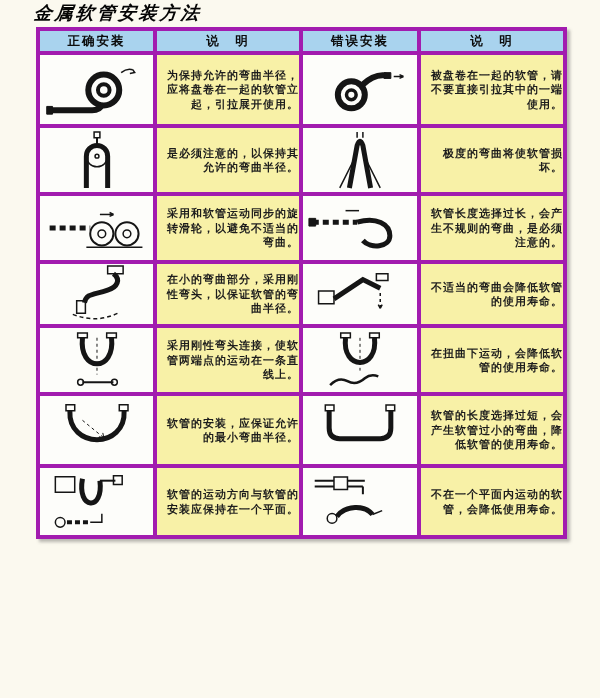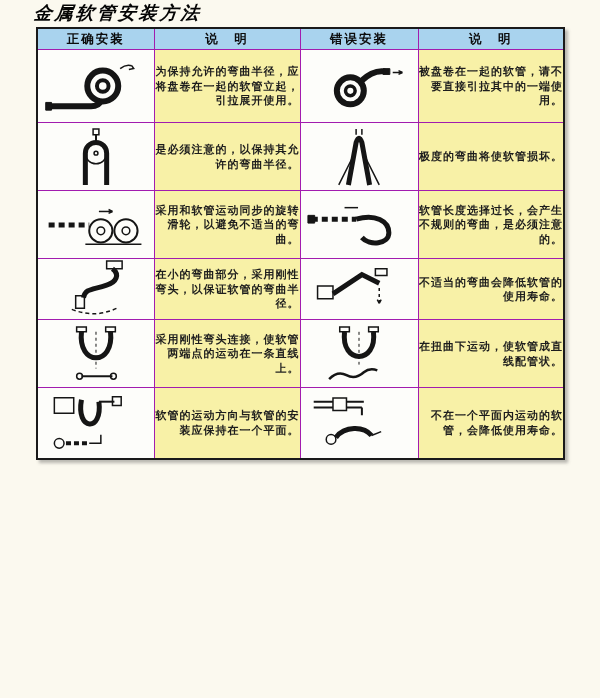--- a/index.html
+++ b/index.html
@@ -18,21 +18,21 @@
   }
   table.install{
     position:absolute;left:36px;top:27px;
     border-collapse:collapse;table-layout:fixed;
     border:2px solid #1a1a1a;
     box-shadow:3px 3px 3px rgba(60,60,60,.35);
     background:#fdfdfa;
   }
   table.install th,
   table.install td{
-    border:1px solid #a21caf;
+    border:4px solid #a21caf;
     padding:0;
     overflow:hidden;
   }
   th.hdr{
     background:#a9d3ee;
     height:20px;
     font-size:12.5px;font-weight:bold;color:#0c0c0c;
     letter-spacing:2px;text-align:center;
   }
   td.img{
@@ -179,24 +179,44 @@
       <td class="desc">采用刚性弯头连接，使软管两端点的运动在一条直线上。</td>
       <td class="img">
         <svg class="illu" width="106" height="60" viewBox="0 0 110 62" fill="none" stroke="#151515">
           <rect x="35" y="3" width="10" height="5" stroke-width="1.5"></rect>
             <rect x="65" y="3" width="10" height="5" stroke-width="1.5"></rect>
           <path d="M40 8 C36 42 74 42 70 8" stroke-width="5"></path>
           <path d="M55 8 V42" stroke-width="1" stroke-dasharray="3 3"></path>
           <path d="M24 57 q9 -9 18 -4 q9 5 18 -3 q6 -5 14 -2" stroke-width="2.5"></path>
         </svg>
       </td>
-      <td class="desc">在扭曲下运动，使软管成直线配管状。</td>
-    </tr>
-
-
+      <td class="desc">在扭曲下运动，会降低软管的使用寿命。</td>
+    </tr>
+
+
+    <tr style="height:72px">
+      <td class="img">
+        <svg class="illu" width="108" height="62" viewBox="0 0 110 64" fill="none" stroke="#151515">
+          <rect x="23" y="6" width="9" height="6" stroke-width="1.5"></rect>
+            <rect x="78" y="6" width="9" height="6" stroke-width="1.5"></rect>
+          <path d="M27 12 C25 52 85 52 83 12" stroke-width="5"></path>
+          <path d="M40 22 L62 40" stroke-width="1" stroke-dasharray="3 3"></path>
+            <path d="M62 40 l-5 -1 m5 1 l-1 -5" stroke-width="1"></path>
+        </svg>
+      </td>
+      <td class="desc">软管的安装，应保证允许的最小弯曲半径。</td>
+      <td class="img">
+        <svg class="illu" width="106" height="62" viewBox="0 0 110 64" fill="none" stroke="#151515">
+          <rect x="19" y="6" width="9" height="6" stroke-width="1.5"></rect>
+            <rect x="82" y="6" width="9" height="6" stroke-width="1.5"></rect>
+          <path d="M23 12 V30 Q23 41 34 41 H76 Q87 41 87 30 V12" stroke-width="5"></path>
+        </svg>
+      </td>
+      <td class="desc">软管的长度选择过短，会产生软管过小的弯曲，降低软管的使用寿命。</td>
+    </tr>
 
     <tr style="height:71px">
       <td class="img">
         <svg class="illu" width="108" height="62" viewBox="0 0 110 64" fill="none" stroke="#151515">
           <rect x="12" y="6" width="20" height="16" stroke-width="1.5"></rect>
           <path d="M40 8 C34 40 62 42 58 10" stroke-width="5"></path>
           <path d="M58 10 H74" stroke-width="2"></path>
             <rect x="72" y="5" width="9" height="9" stroke-width="1.5"></rect>
           <circle cx="17" cy="53" r="5" stroke-width="1.5"></circle>
           <path d="M24 53 H48" stroke-width="4" stroke-dasharray="5 3"></path>

